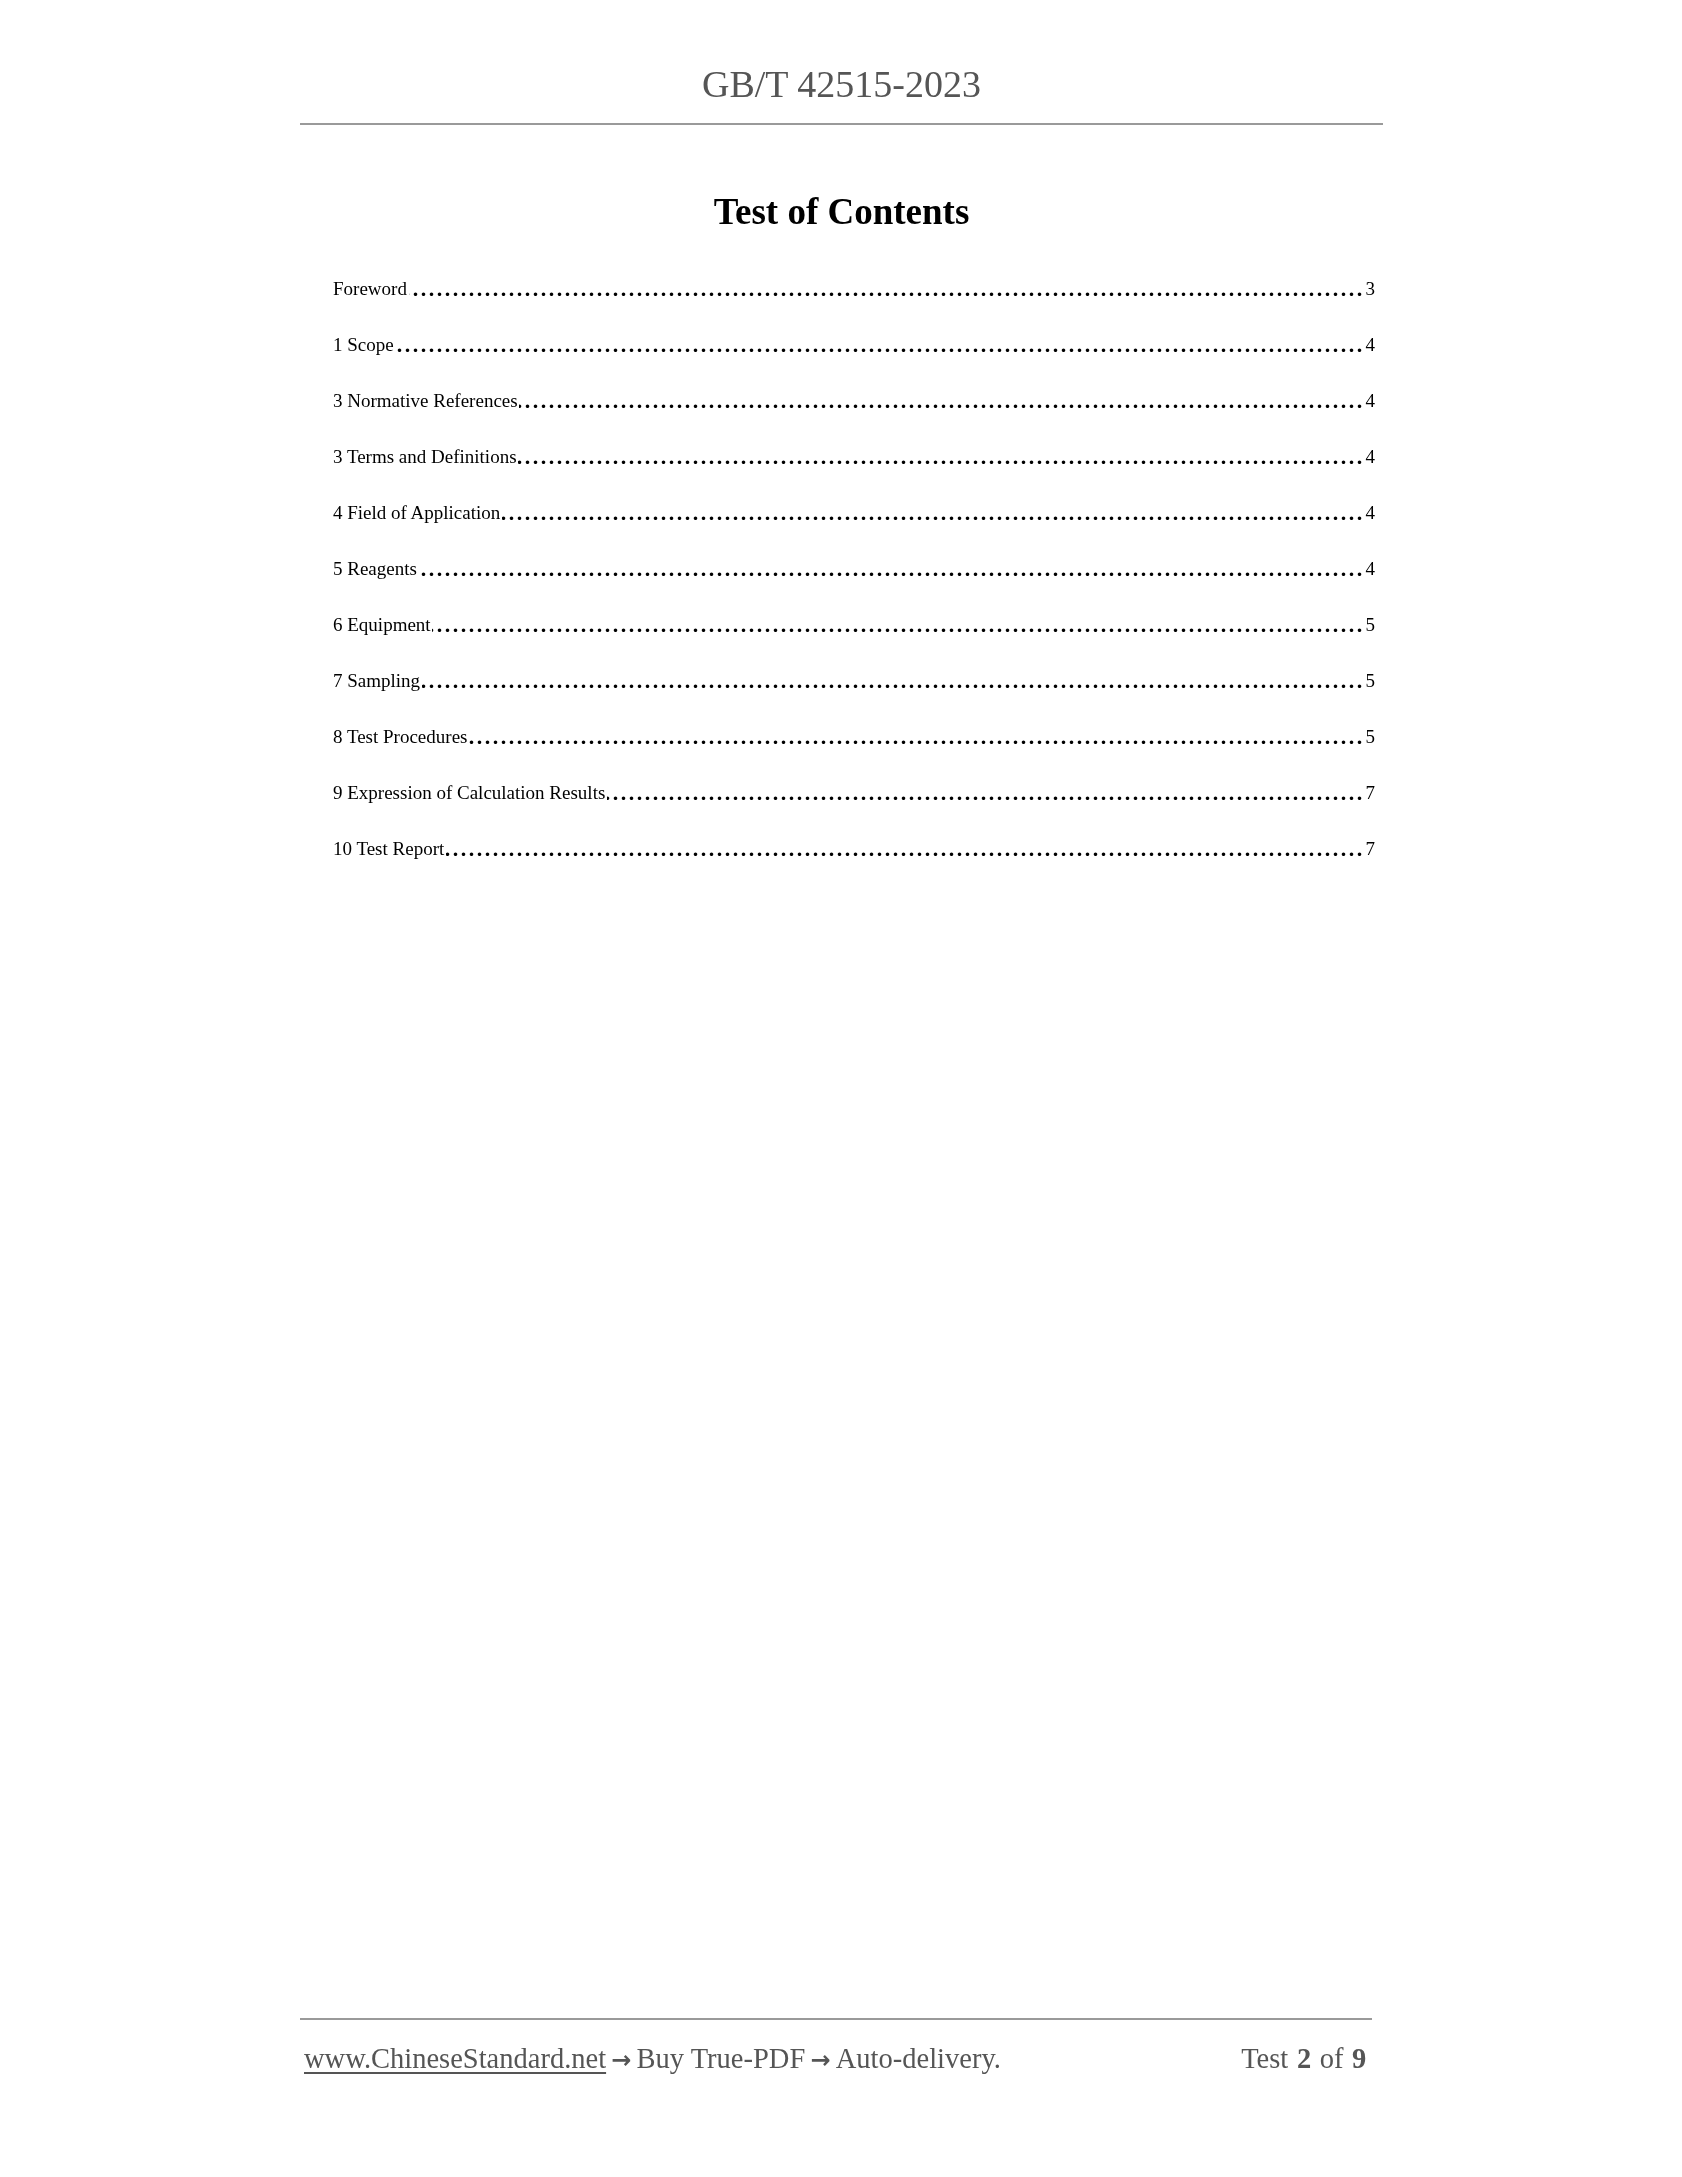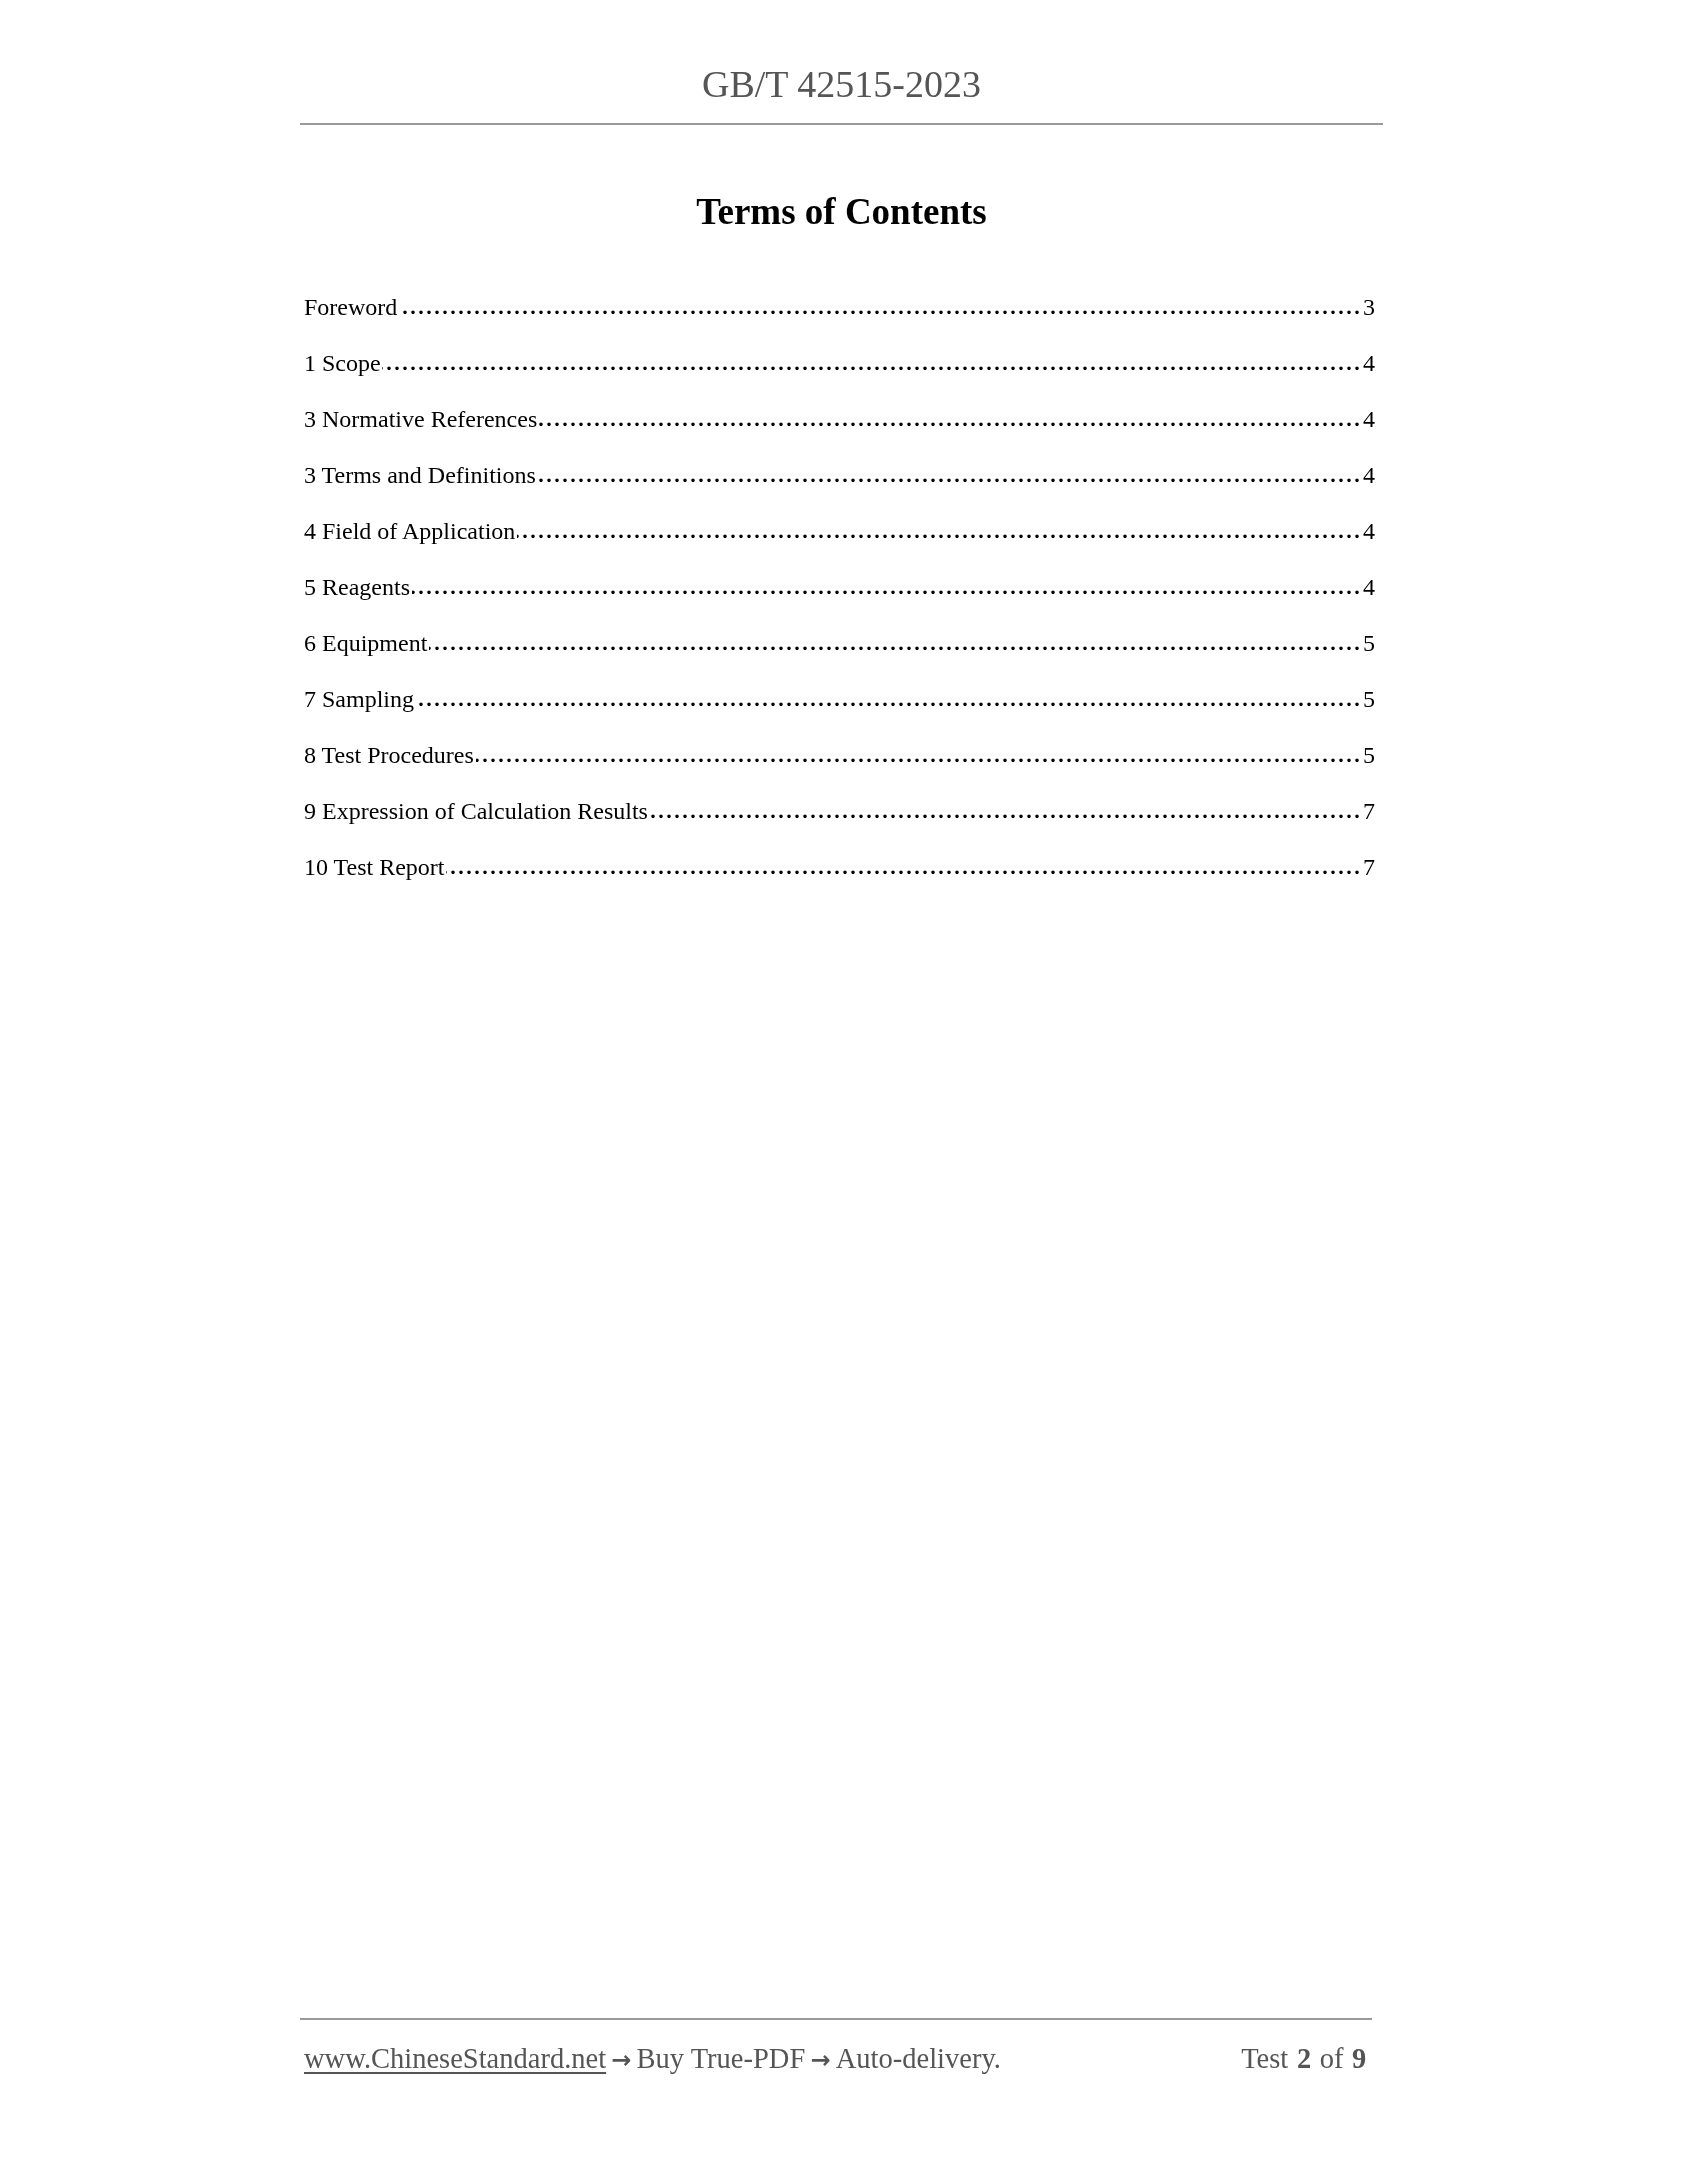--- a/index.html
+++ b/index.html
@@ -55,26 +55,27 @@
     position: absolute;
     left: 304px;
     top: 270px;
     width: 1071px;
     margin: 0;
     padding: 0;
     list-style: none;
   }
   .toc-row {
     display: flex;
-    align-items: flex-end;
+    align-items: flex-start;
     height: 56px;
-    font-size: 24px;
+    font-size: 19px;
     line-height: 38px;
     white-space: nowrap;
     cursor: pointer;
+    margin-left: 29px;
   }
   .toc-label {
     flex: 0 0 auto;
   }
   .toc-leader {
     flex: 1 1 auto;
     overflow: hidden;
     margin: 0 1.7px;
     position: relative;
     height: 38px;
@@ -143,21 +144,21 @@
   }
 </style>
 </head>
 <body>
 
 <div class="page-header">
   <div class="header-text">GB/T 42515-2023</div>
   <div class="header-rule"></div>
 </div>
 
-<div class="toc-title">Terms of Contents</div>
+<div class="toc-title">Test of Contents</div>
 
 <ul class="toc-list">
   <li class="toc-row">
     <span class="toc-label">Foreword</span>
     <span class="toc-leader"></span>
     <span class="toc-page">3</span>
   </li>
   <li class="toc-row">
     <span class="toc-label">1 Scope</span>
     <span class="toc-leader"></span>

